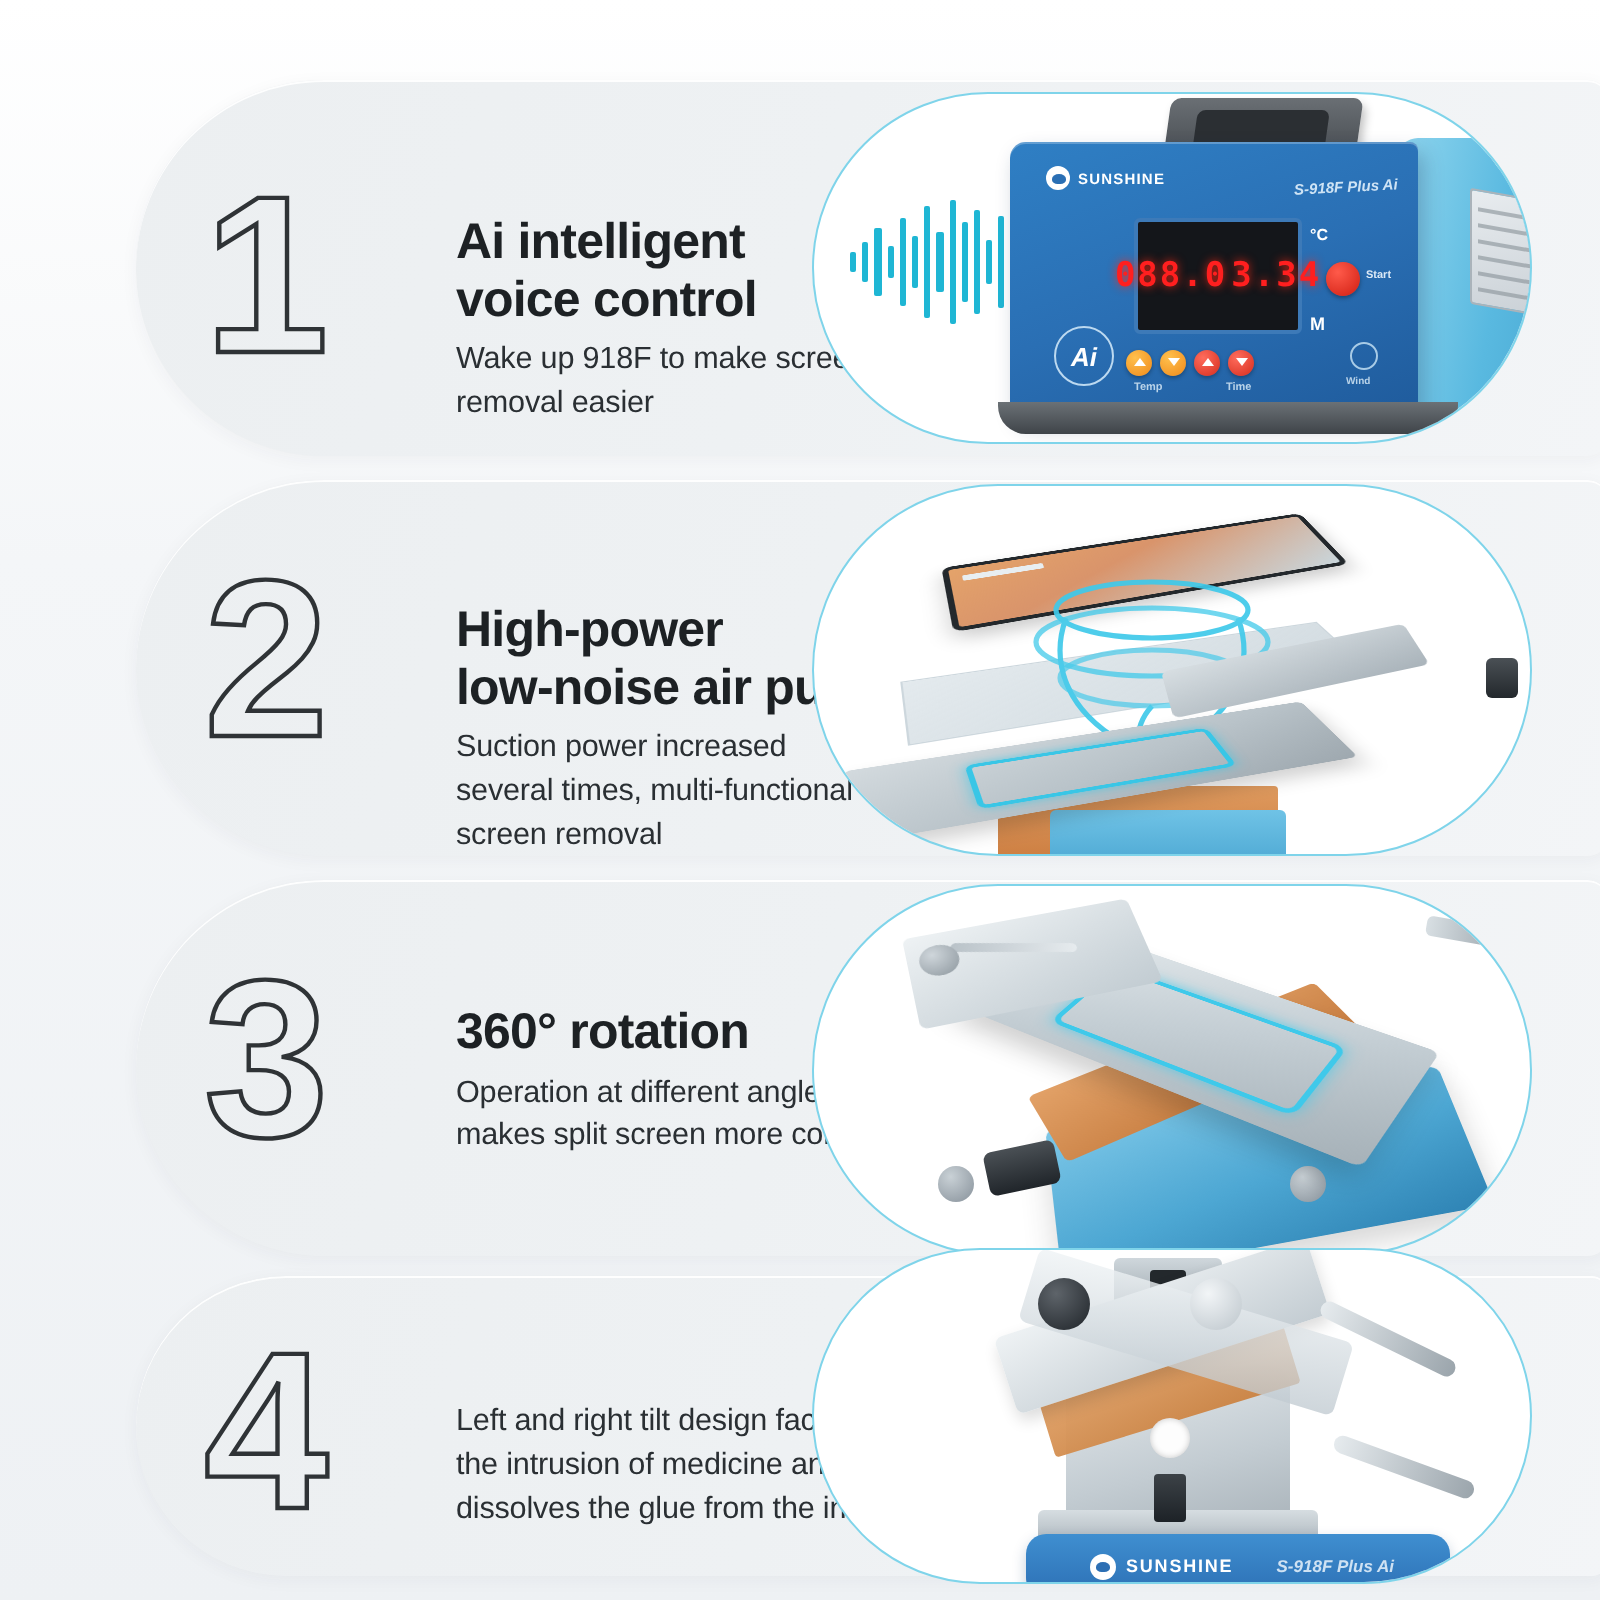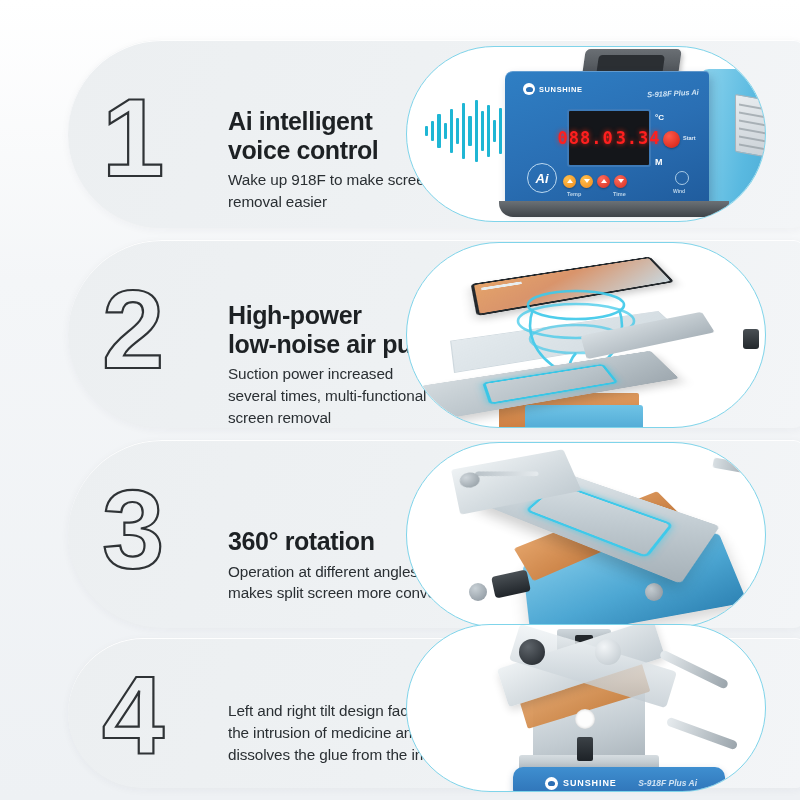--- a/index.html
+++ b/index.html
@@ -43,21 +43,21 @@
   }
   .c1 .numeral{ top:42px; }
   .c2 .numeral{ top:34px; }
   .c3 .numeral{ top:34px; }
   .c4 .numeral{ top:22px; }
 
   
   .txt { position:absolute; left:160px;margin-top:35px; }
   .c1 .txt{ top:32px; }
   .c2 .txt{ top:26px; }
-  .c3 .txt{ top:52px; }
+  .c3 .txt{ top:27px; }
   .c4 .txt{ top:22px; }
 
   .title{
     font-size:25px; font-weight:700; color:#1d2124;
     line-height:1.14; letter-spacing:-0.4px;
     white-space:pre-line;
   }
   .desc{
     margin-top:5px;
     font-size:15.3px; color:#2a2f33; line-height:1.43;

